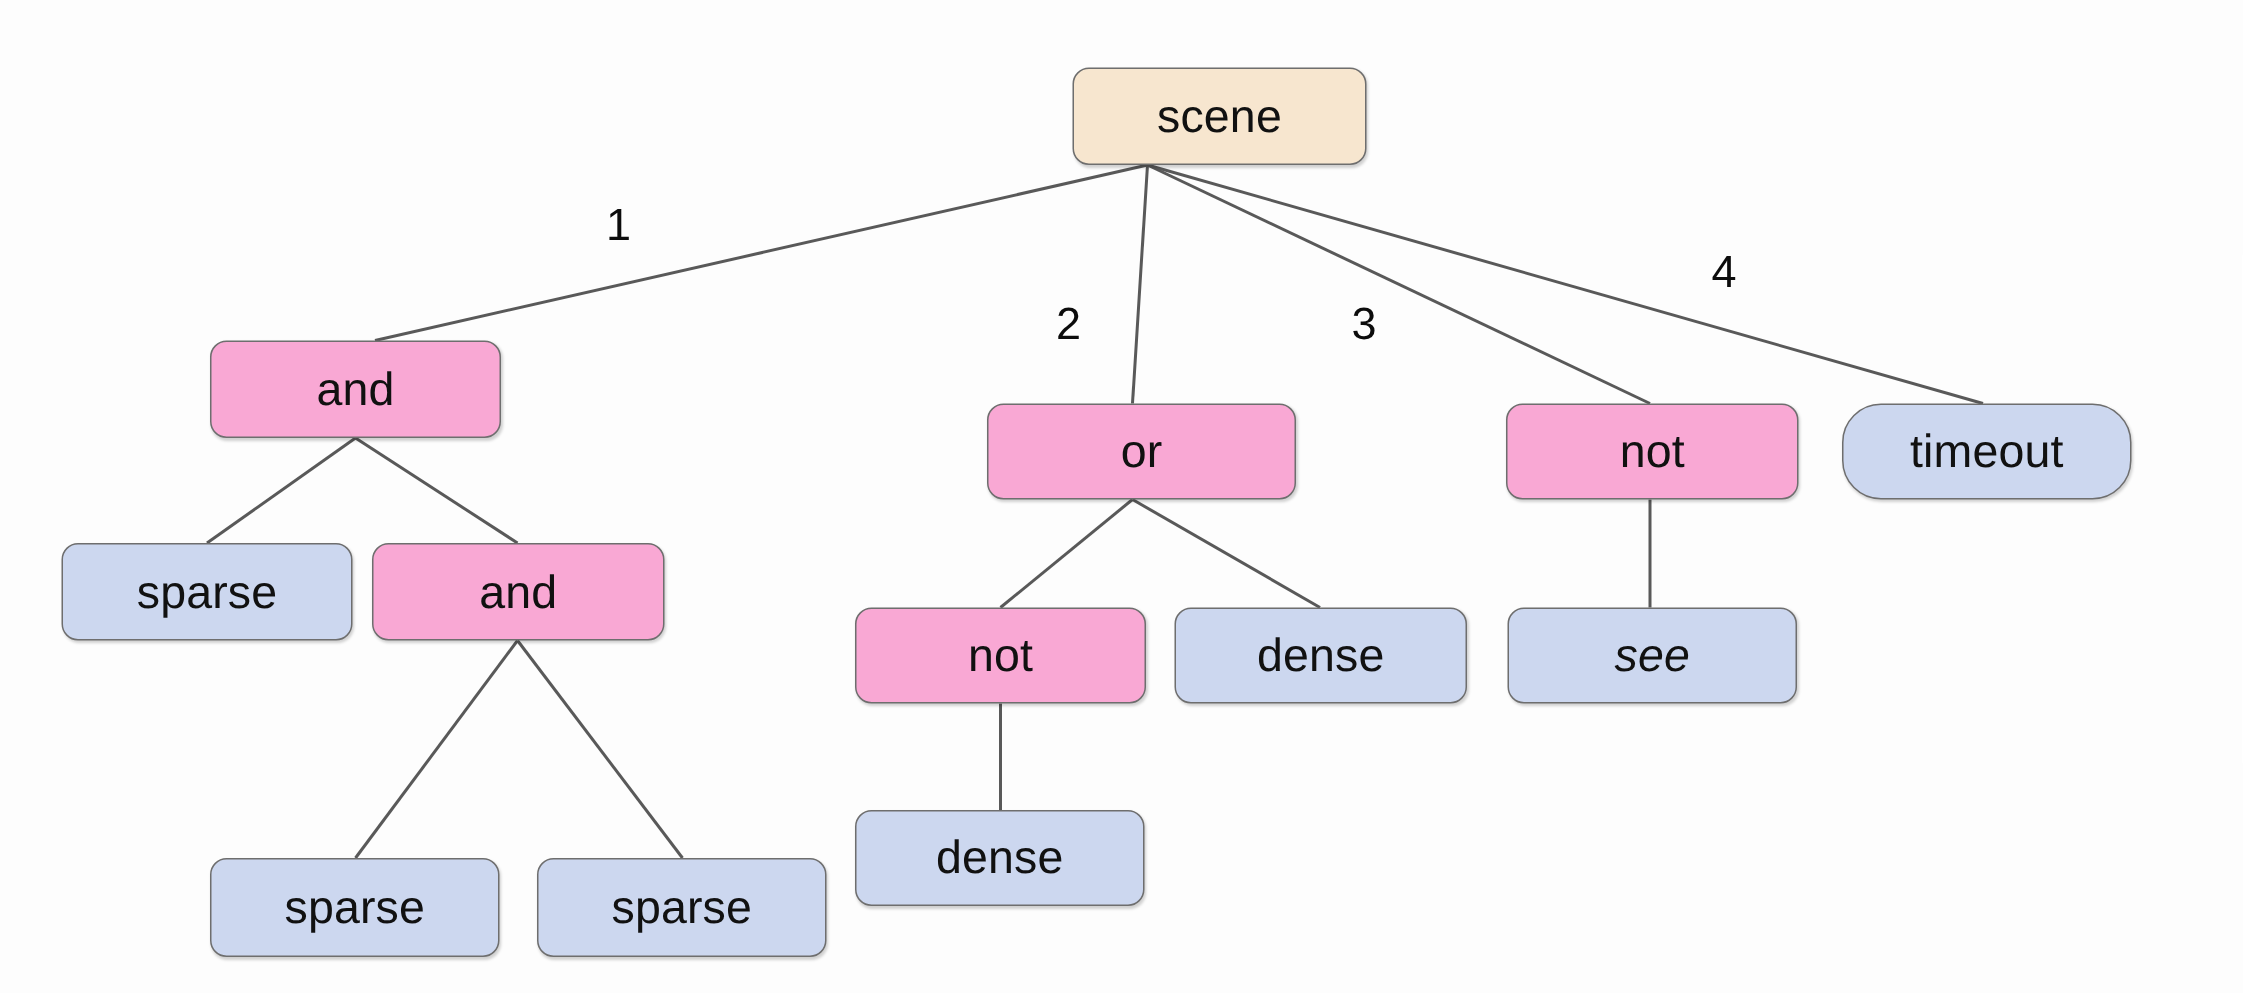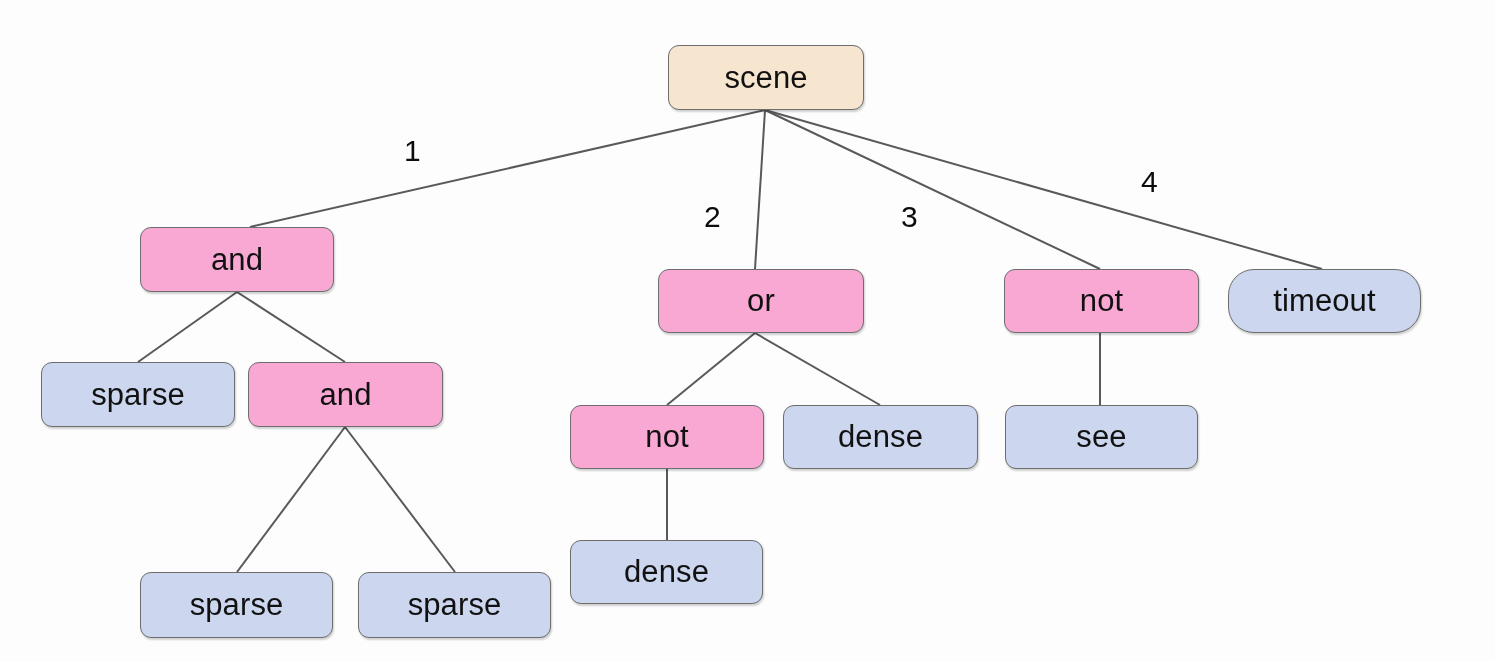--- a/index.html
+++ b/index.html
@@ -29,21 +29,21 @@
     border: 1.6px solid #6e6e6e;
     border-radius: 11px;
     display: flex;
     align-items: center;
     justify-content: center;
     font-size: 31px;
     color: #111111;
     letter-spacing: 0.1px;
     box-shadow: 1px 1.5px 2px rgba(0,0,0,0.18);
   }
-  .node.root   { background: #f7e6cf; }
+  .node.root   { background: #f7e6cf; margin-left: 47px; }
   .node.op     { background: #f9a8d4; }
   .node.leaf   { background: #ccd7ef; }
   .edge-label {
     position: absolute;
     font-size: 30px;
     color: #0c0c0c;
     line-height: 1;
     white-space: nowrap;
   }
 </style>
@@ -88,21 +88,21 @@
       </div>
       <div class="node op" style="left: 248px; top: 362px; width: 195px; height: 65px;">
         <span>and</span>
       </div>
       <div class="node op" style="left: 570px; top: 405px; width: 194px; height: 64px;">
         <span>not</span>
       </div>
       <div class="node leaf" style="left: 783px; top: 405px; width: 195px; height: 64px;">
         <span>dense</span>
       </div>
-      <div class="node leaf" style="left: 1005px; top: 405px; width: 193px; height: 64px;">
+      <div class="node leaf" style="left: 1005px; top: 405px; width: 193px; height: 64px; font-style: italic;">
         <span>see</span>
       </div>
       <div class="node leaf" style="left: 570px; top: 540px; width: 193px; height: 64px;">
         <span>dense</span>
       </div>
       <div class="node leaf" style="left: 140px; top: 572px; width: 193px; height: 66px;">
         <span>sparse</span>
       </div>
       <div class="node leaf" style="left: 358px; top: 572px; width: 193px; height: 66px;">
         <span>sparse</span>

